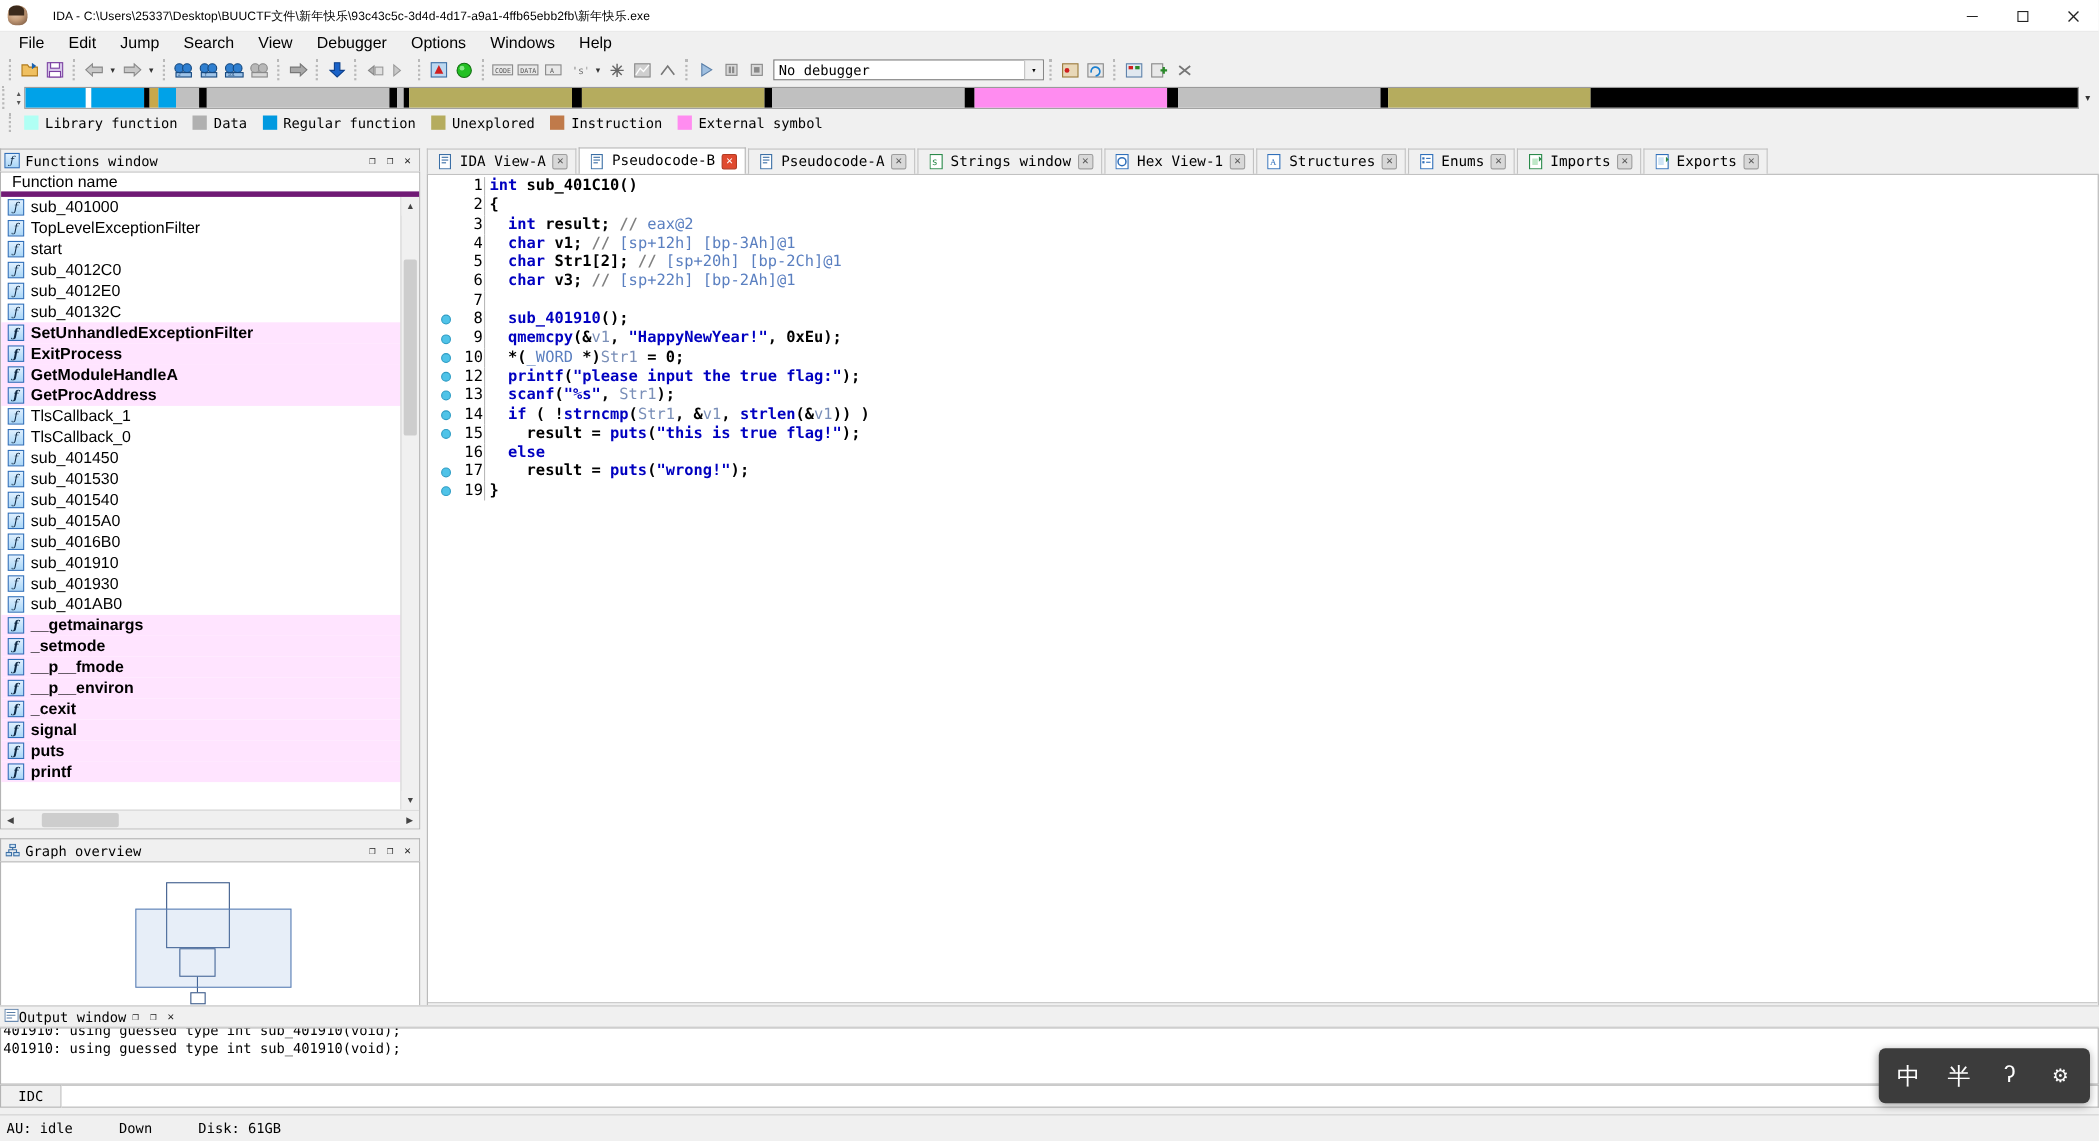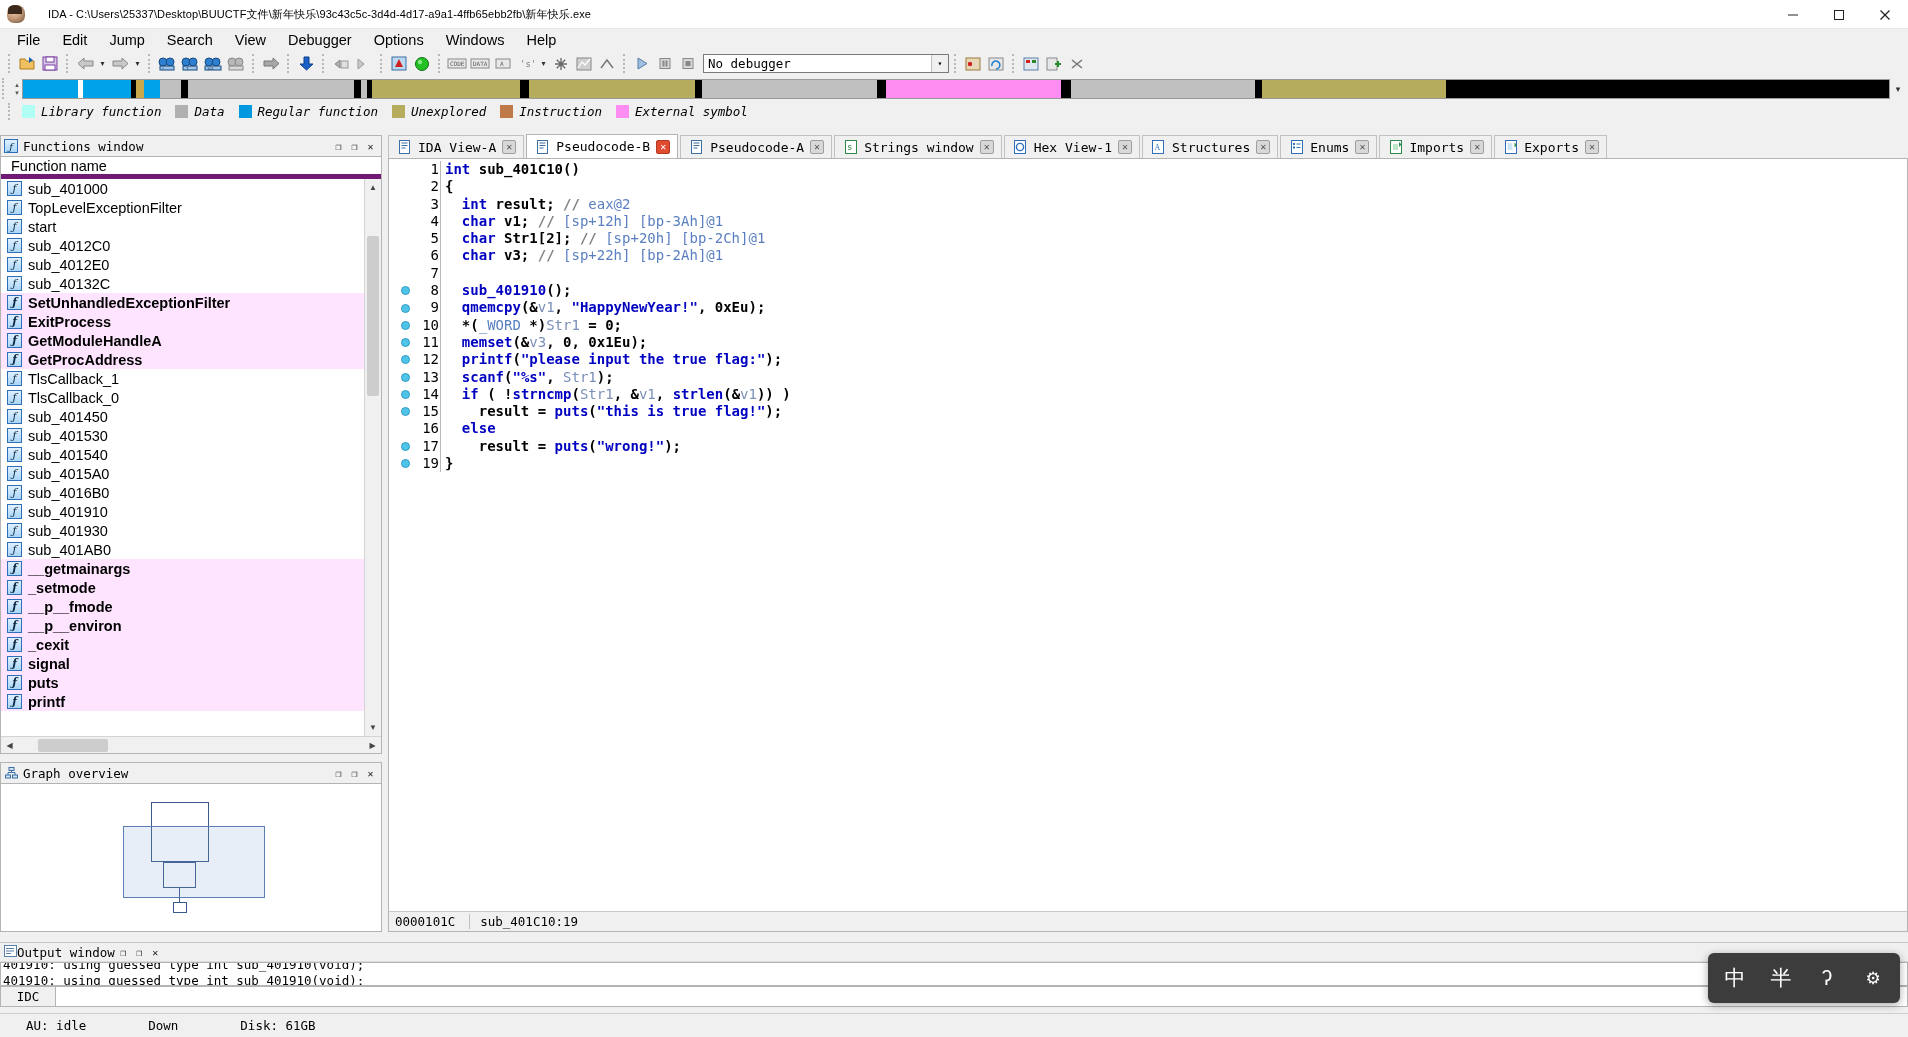--- a/index.html
+++ b/index.html
@@ -150,21 +150,20 @@
   
   .legend {
     height: 21px;
     background: #f0f0f0;
     display: flex;
     align-items: center;
     padding-left: 8px;
     font-family: "DejaVu Sans Mono", monospace;
     font-size: 12.5px;
     gap: 0;
-    font-style: italic;
   }
   .legend-grip {
     width: 8px; height: 17px;
     border-left: 2px dotted #b8b8b8;
     margin-right: 6px;
   }
   .legend-item { display: flex; align-items: center; margin-right: 14px; }
   .legend-swatch { width: 13px; height: 13px; margin-right: 6px; }
 
   
@@ -428,21 +427,21 @@
     font-family: "DejaVu Sans Mono", monospace;
     font-size: 12.5px;
     padding-left: 6px;
   }
   .status-code .seg { padding-right: 14px; border-right: 1px solid #c0c0c0; margin-right: 10px; }
 
   
   .outwin {
     position: absolute;
     left: 0; right: 0; bottom: 30px;
-    height: 65px;
+    height: 93px;
     background: #f0f0f0;
     display: flex;
     flex-direction: column;
   }
   .out-head {
     height: 20px;
     background: #f0f0f0;
     border-top: 1px solid #c4c4c4;
     border-bottom: 1px solid #dcdcdc;
     display: flex;
@@ -488,21 +487,21 @@
     left: 0; right: 0; bottom: 0;
     height: 24px;
     background: #f0f0f0;
     border-top: 1px solid #d0d0d0;
     display: flex;
     align-items: center;
     font-family: "DejaVu Sans Mono", monospace;
     font-size: 12.5px;
     padding-left: 6px;
   }
-  .sb-seg { margin-right: 42px; white-space: nowrap; margin-left: 20px; }
+  .sb-seg { margin-right: 42px; white-space: nowrap; }
 
   
   .ime {
     position: absolute;
     right: 8px; bottom: 34px;
     height: 50px;
     background: #3c3c3c;
     border-radius: 6px;
     display: flex;
     align-items: center;
@@ -1102,21 +1101,20 @@
             <div class="cline"><span class="bp"></span><span class="lnum">1</span><span class="gut"></span><span class="ctext"><span class="k">int </span><span class="kk">sub_401C10()</span></span></div>
             <div class="cline"><span class="bp"></span><span class="lnum">2</span><span class="gut"></span><span class="ctext"><span class="kk">{</span></span></div>
             <div class="cline"><span class="bp"></span><span class="lnum">3</span><span class="gut"></span><span class="ctext"><span class="pl">  </span><span class="k">int </span><span class="kk">result; </span><span class="cm">// </span><span class="cv">eax@2</span></span></div>
             <div class="cline"><span class="bp"></span><span class="lnum">4</span><span class="gut"></span><span class="ctext"><span class="pl">  </span><span class="k">char </span><span class="kk">v1; </span><span class="cm">// </span><span class="cv">[sp+12h] [bp-3Ah]@1</span></span></div>
             <div class="cline"><span class="bp"></span><span class="lnum">5</span><span class="gut"></span><span class="ctext"><span class="pl">  </span><span class="k">char </span><span class="kk">Str1[2]; </span><span class="cm">// </span><span class="cv">[sp+20h] [bp-2Ch]@1</span></span></div>
             <div class="cline"><span class="bp"></span><span class="lnum">6</span><span class="gut"></span><span class="ctext"><span class="pl">  </span><span class="k">char </span><span class="kk">v3; </span><span class="cm">// </span><span class="cv">[sp+22h] [bp-2Ah]@1</span></span></div>
             <div class="cline"><span class="bp"></span><span class="lnum">7</span><span class="gut"></span><span class="ctext"></span></div>
             <div class="cline"><span class="bp"><span></span></span><span class="lnum">8</span><span class="gut"></span><span class="ctext"><span class="pl">  </span><span class="k">sub_401910</span><span class="kk">();</span></span></div>
             <div class="cline"><span class="bp"><span></span></span><span class="lnum">9</span><span class="gut"></span><span class="ctext"><span class="pl">  </span><span class="k">qmemcpy</span><span class="kk">(&amp;</span><span class="vr">v1</span><span class="kk">, </span><span class="st">"HappyNewYear!"</span><span class="kk">, 0xEu);</span></span></div>
             <div class="cline"><span class="bp"><span></span></span><span class="lnum">10</span><span class="gut"></span><span class="ctext"><span class="pl">  </span><span class="kk">*(</span><span class="cv">_WORD </span><span class="kk">*)</span><span class="vr">Str1</span><span class="kk"> = 0;</span></span></div>
-            <div class="cline"><span class="bp"><span></span></span><span class="lnum">11</span><span class="gut"></span><span class="ctext"><span class="pl">  </span><span class="k">memset</span><span class="kk">(&amp;</span><span class="vr">v3</span><span class="kk">, 0, 0x1Eu);</span></span></div>
             <div class="cline"><span class="bp"><span></span></span><span class="lnum">12</span><span class="gut"></span><span class="ctext"><span class="pl">  </span><span class="k">printf</span><span class="kk">(</span><span class="st">"please input the true flag:"</span><span class="kk">);</span></span></div>
             <div class="cline"><span class="bp"><span></span></span><span class="lnum">13</span><span class="gut"></span><span class="ctext"><span class="pl">  </span><span class="k">scanf</span><span class="kk">(</span><span class="st">"%s"</span><span class="kk">, </span><span class="vr">Str1</span><span class="kk">);</span></span></div>
             <div class="cline"><span class="bp"><span></span></span><span class="lnum">14</span><span class="gut"></span><span class="ctext"><span class="pl">  </span><span class="k">if </span><span class="kk">( !</span><span class="k">strncmp</span><span class="kk">(</span><span class="vr">Str1</span><span class="kk">, &amp;</span><span class="vr">v1</span><span class="kk">, </span><span class="k">strlen</span><span class="kk">(&amp;</span><span class="vr">v1</span><span class="kk">)) )</span></span></div>
             <div class="cline"><span class="bp"><span></span></span><span class="lnum">15</span><span class="gut"></span><span class="ctext"><span class="pl">    </span><span class="kk">result</span><span class="kk"> = </span><span class="k">puts</span><span class="kk">(</span><span class="st">"this is true flag!"</span><span class="kk">);</span></span></div>
             <div class="cline"><span class="bp"></span><span class="lnum">16</span><span class="gut"></span><span class="ctext"><span class="pl">  </span><span class="k">else</span></span></div>
             <div class="cline"><span class="bp"><span></span></span><span class="lnum">17</span><span class="gut"></span><span class="ctext"><span class="pl">    </span><span class="kk">result</span><span class="kk"> = </span><span class="k">puts</span><span class="kk">(</span><span class="st">"wrong!"</span><span class="kk">);</span></span></div>
             <div class="cline"><span class="bp"><span></span></span><span class="lnum">19</span><span class="gut"></span><span class="ctext"><span class="kk">}</span></span></div>
           </div>
       </div>
       <div class="status-code">

